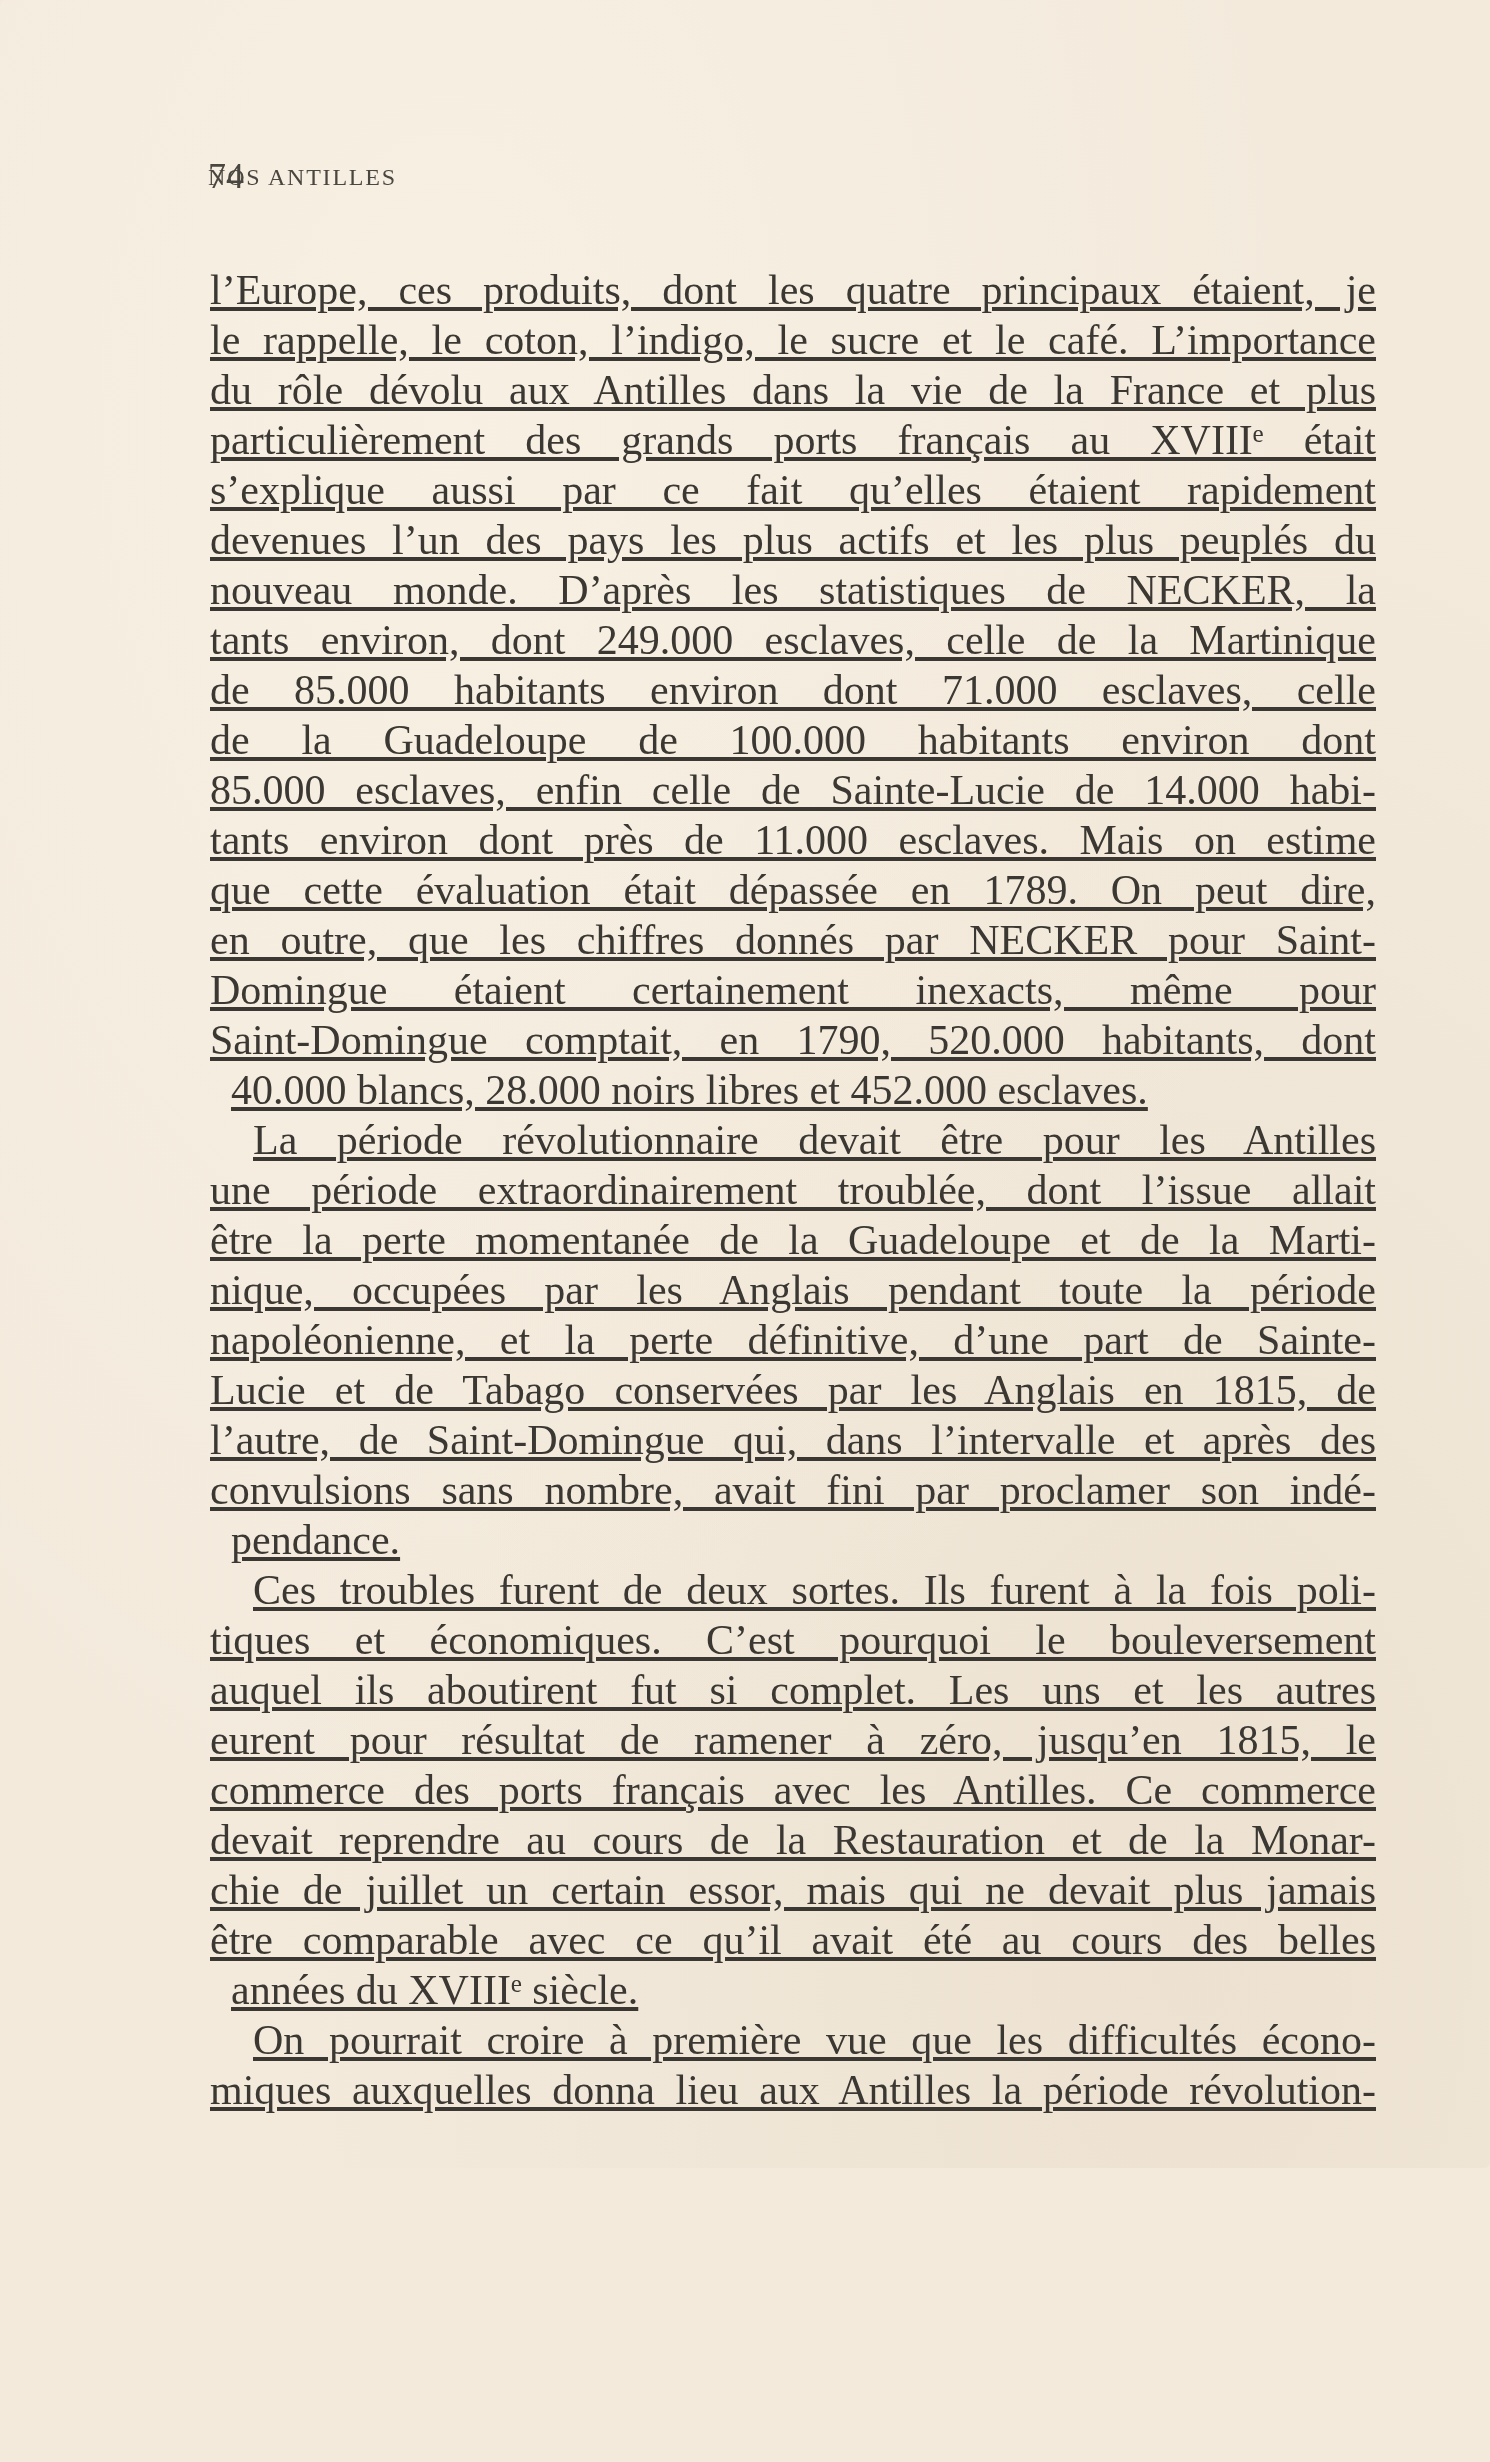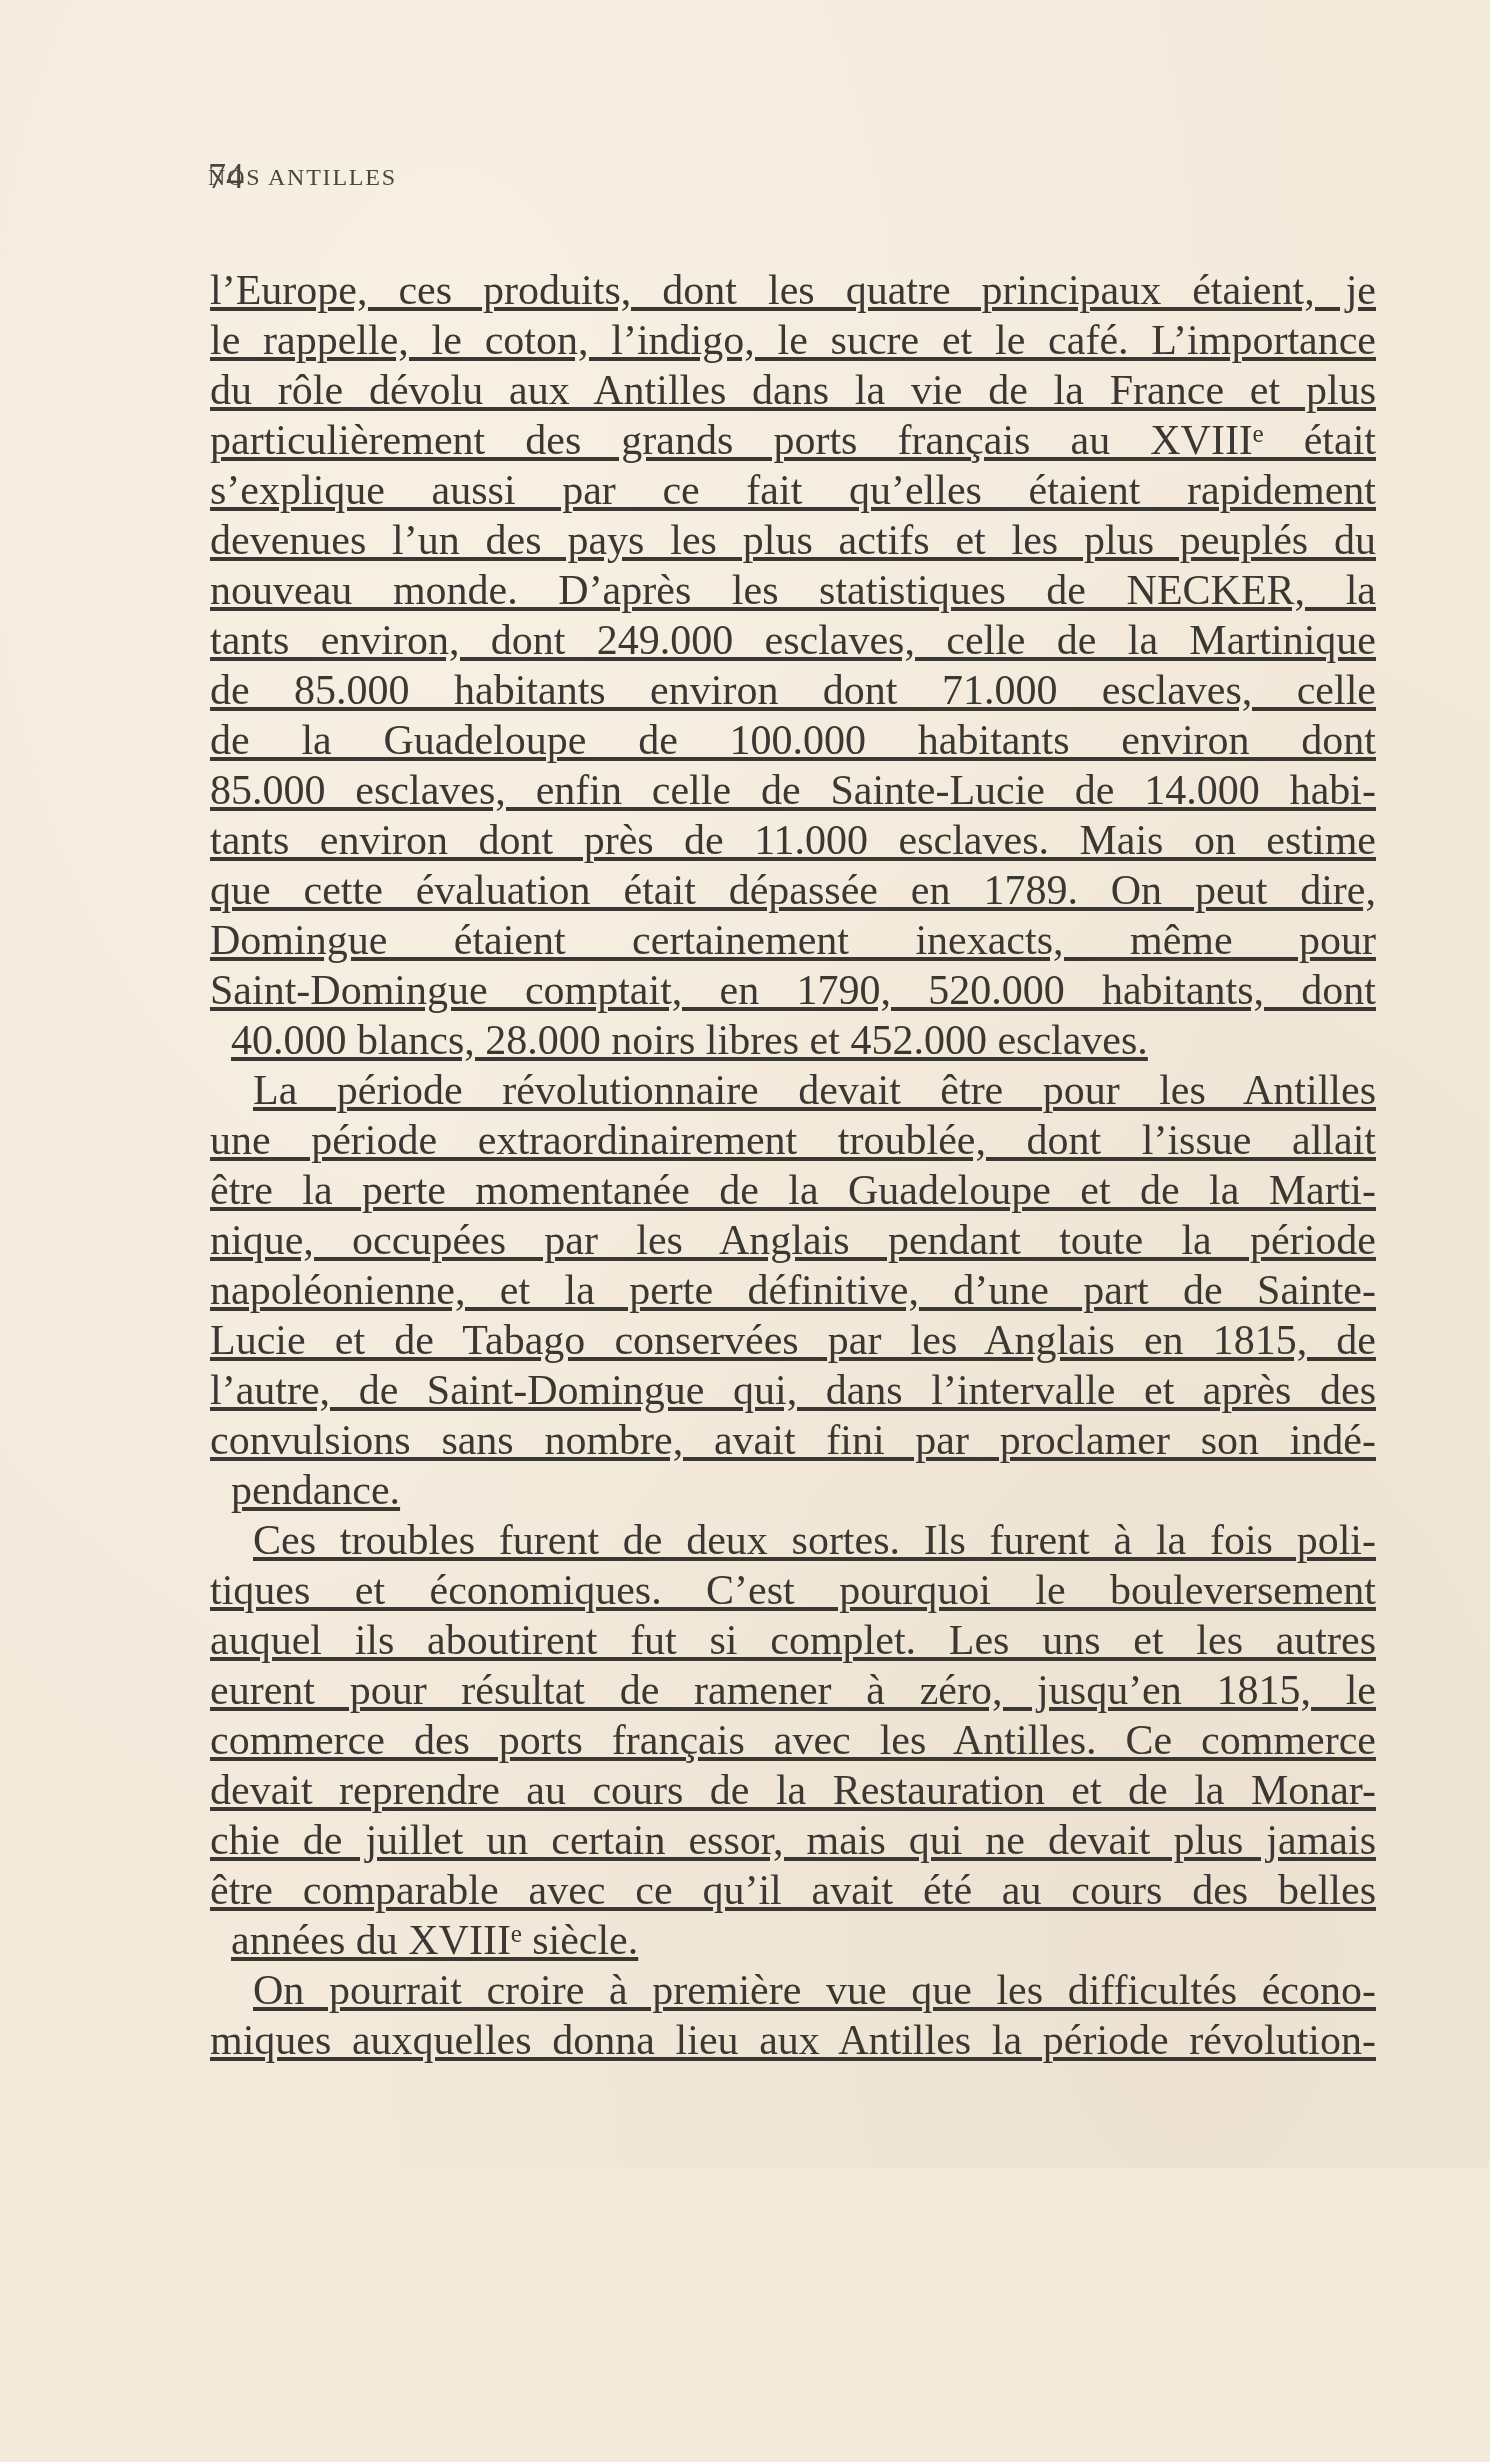--- a/index.html
+++ b/index.html
@@ -133,20 +133,23 @@
     <div class="line">
         <span class="line-inner">85.000 esclaves, enfin celle de Sainte-Lucie de 14.000 habi-</span>
       </div>
     <div class="line">
         <span class="line-inner">tants environ dont près de 11.000 esclaves. Mais on estime</span>
       </div>
     <div class="line">
         <span class="line-inner">que cette évaluation était dépassée en 1789. On peut dire,</span>
       </div>
     <div class="line">
+        <span class="line-inner">en outre, que les chiffres donnés par NECKER pour Saint-</span>
+      </div>
+    <div class="line">
         <span class="line-inner">Domingue étaient certainement inexacts, même pour</span>
       </div>
     <div class="line">
         <span class="line-inner">Saint-Domingue comptait, en 1790, 520.000 habitants, dont</span>
       </div>
     <div class="line last">
         <span class="line-inner">40.000 blancs, 28.000 noirs libres et 452.000 esclaves.</span>
       </div>
 
     <div class="line indent">

